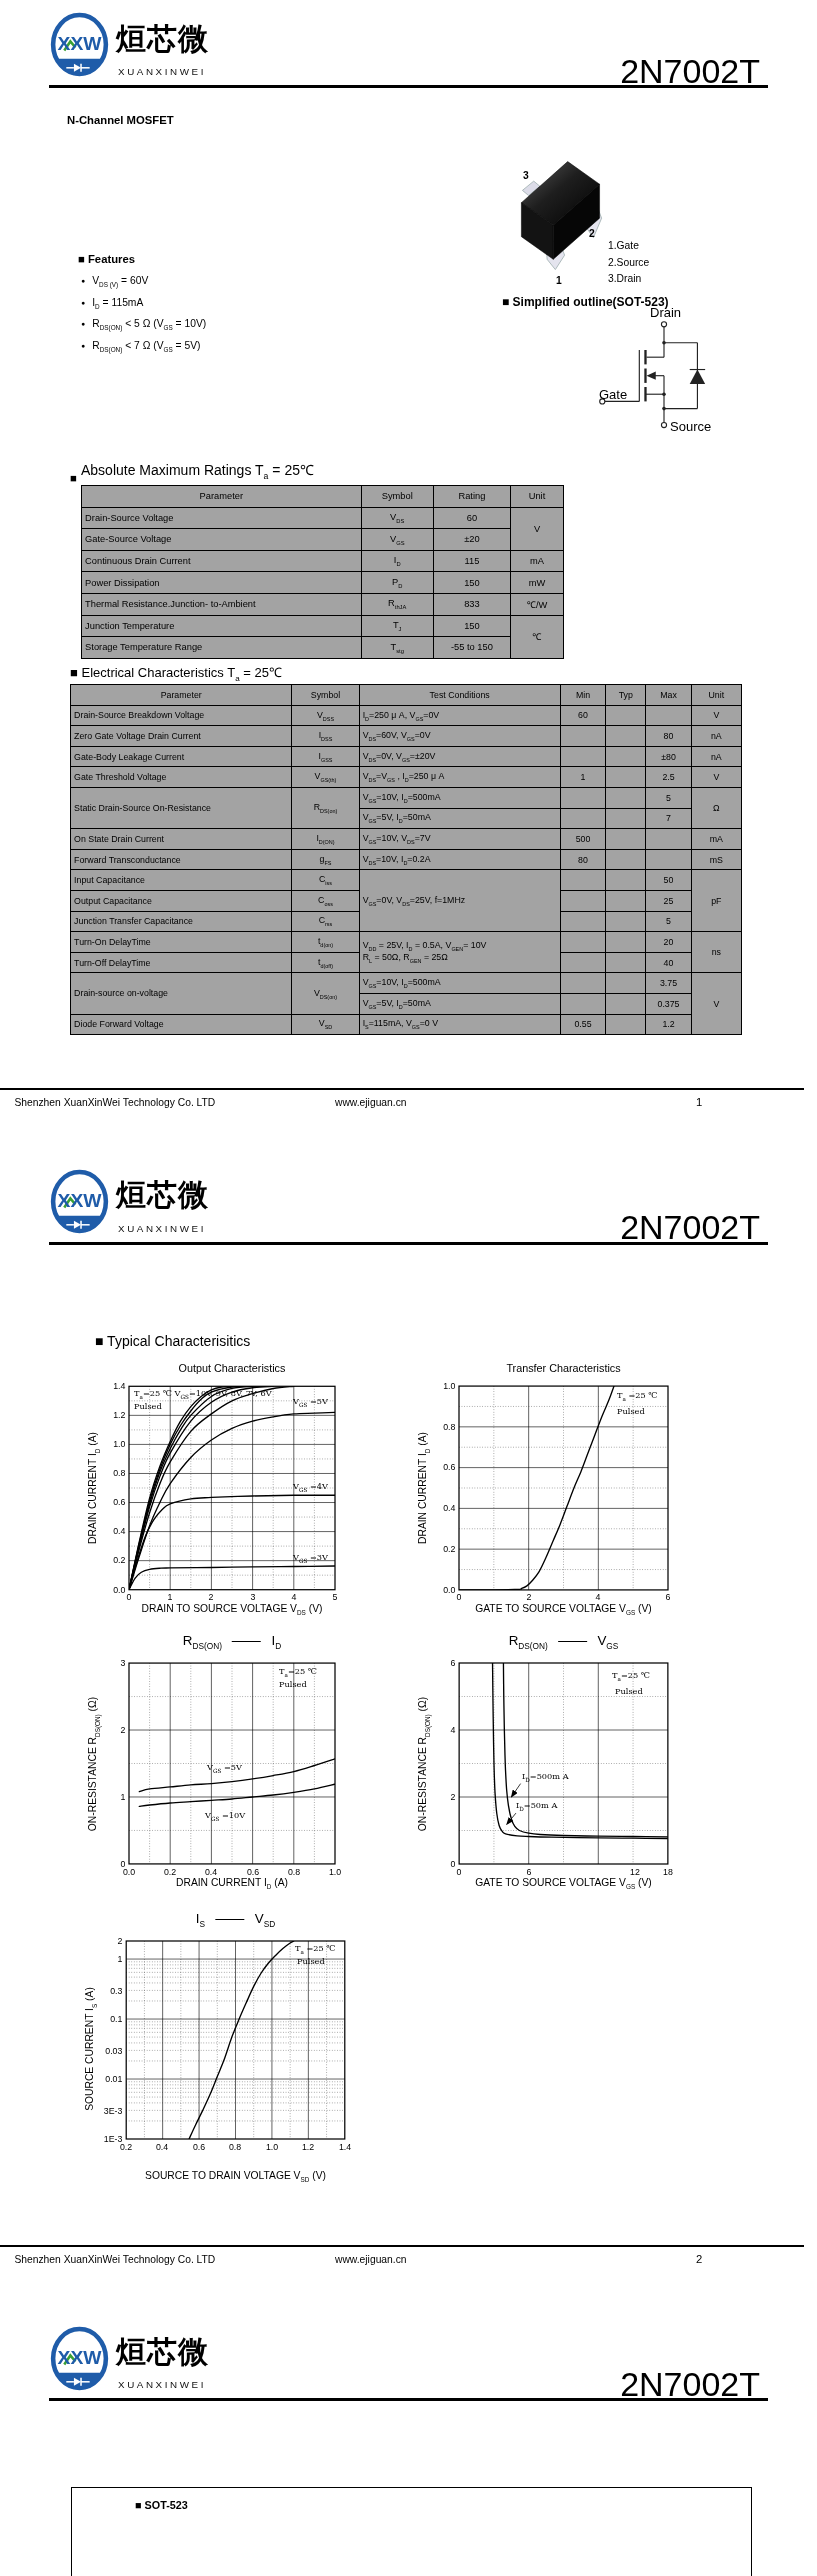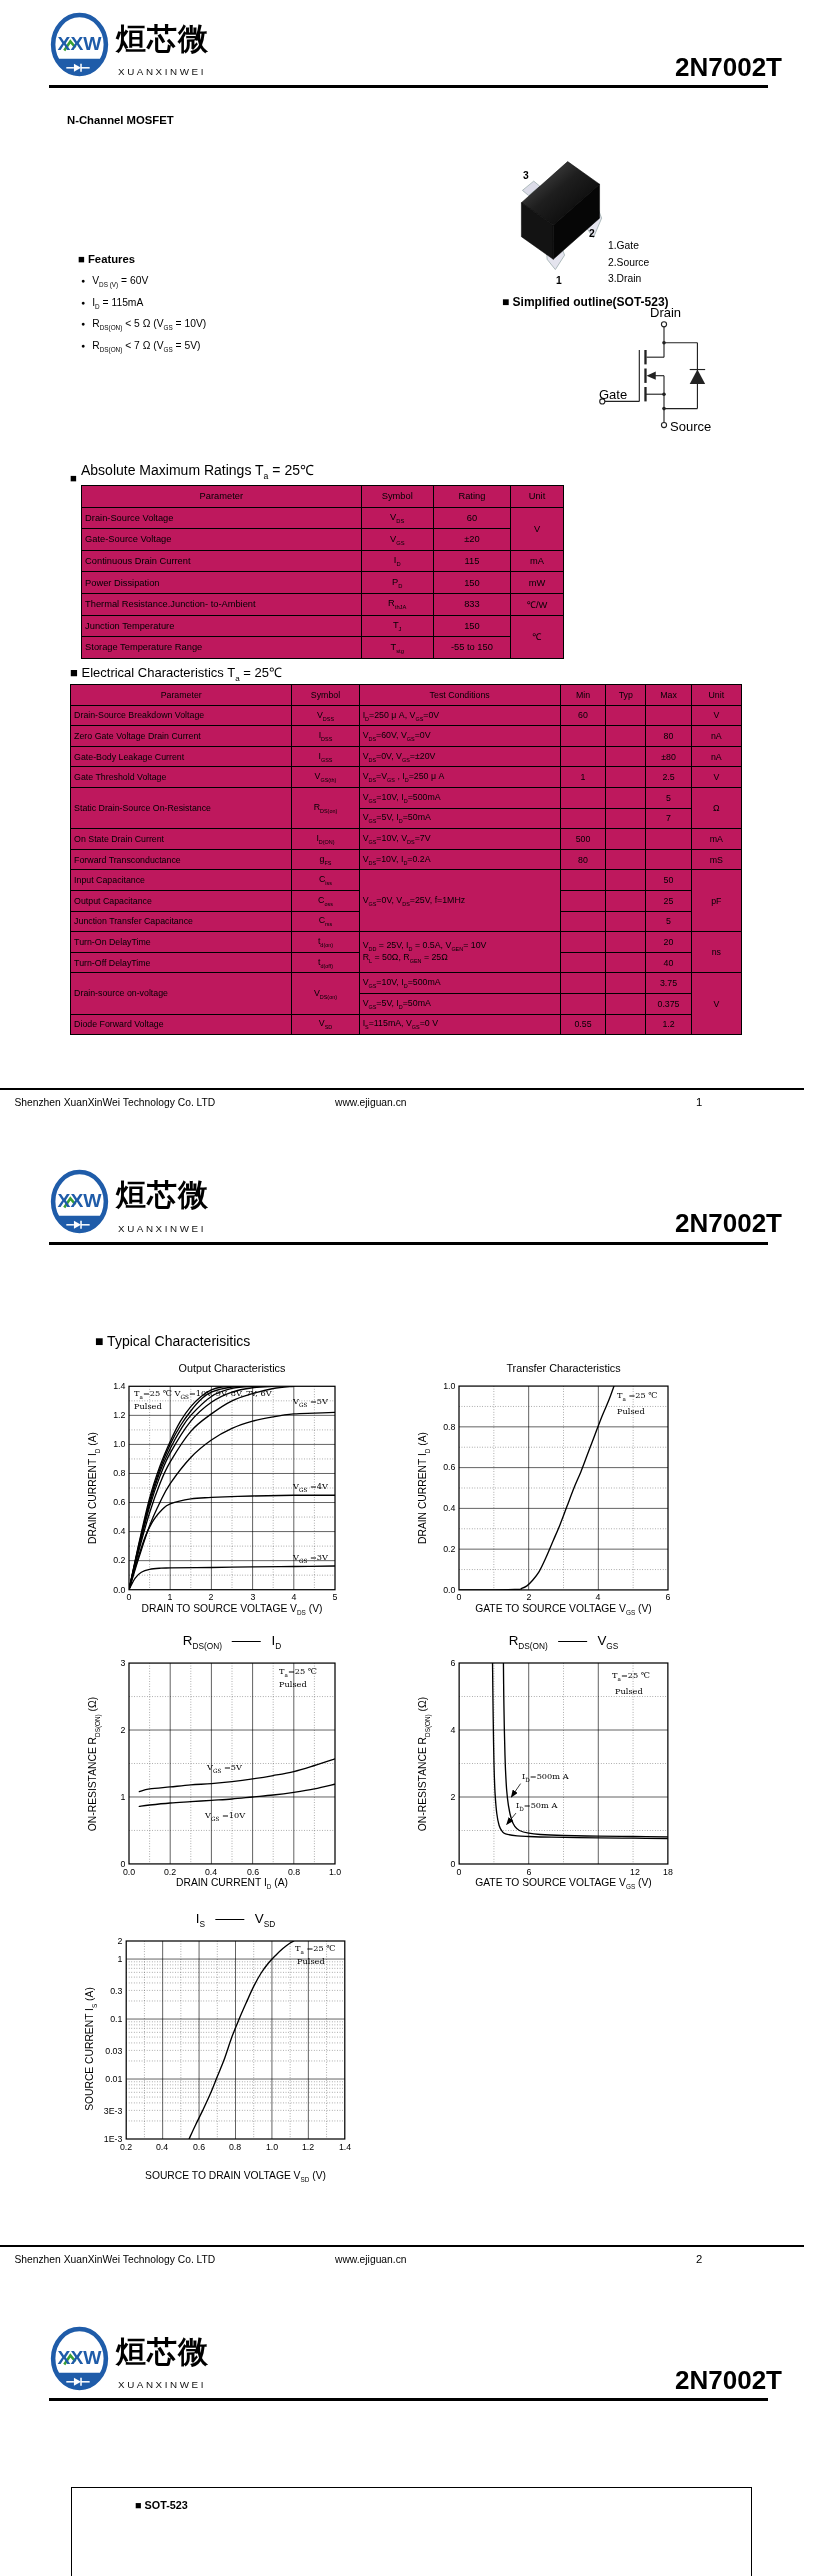--- a/index.html
+++ b/index.html
@@ -4,37 +4,37 @@
 <style>
   html,body{margin:0;padding:0;background:#888;}
   body{font-family:"Liberation Sans",sans-serif;color:#000;}
   .sheet{position:relative;width:818px;height:3470px;background:#fff;margin:0 auto;overflow:hidden;}
   .abs{position:absolute;}
   sub{font-size:0.62em;}
   
   .logo-mark{position:absolute;width:61px;height:69px;}
   .logo-cn{position:absolute;font-size:30px;font-weight:bold;letter-spacing:1px;font-family:"DejaVu Sans",sans-serif;}
   .logo-en{position:absolute;font-size:9.8px;letter-spacing:2.6px;color:#111;}
-  .part-number{position:absolute;right:36px;font-size:26px;font-weight:bold;font-family:"Liberation Sans",sans-serif;}
+  .part-number{position:absolute;right:58px;font-size:34px;font-weight:normal;font-family:"Liberation Sans",sans-serif;}
   .header-rule{position:absolute;left:49px;width:719px;height:2.6px;background:#000;}
   .footer-rule{position:absolute;left:0;width:804px;height:2.1px;background:#000;}
   .footer-company{position:absolute;left:14.4px;font-size:10.3px;}
   .footer-site{position:absolute;left:335px;font-size:10.3px;}
   .footer-page{position:absolute;left:696px;font-size:11.3px;}
   
   .subtitle{position:absolute;left:67px;top:114px;font-size:11.3px;font-weight:bold;}
   .sec-h{position:absolute;font-weight:bold;white-space:nowrap;}
   .feature-item{position:absolute;font-size:10.3px;white-space:nowrap;}
   .feature-item .bullet{font-size:6.7px;vertical-align:1px;margin-right:7.2px;}
   .pin-label{position:absolute;font-size:10.3px;font-weight:bold;}
   .legend-line{position:absolute;font-size:10.3px;}
   .sym-label{position:absolute;font-size:13px;}
   .ratings-title{position:absolute;left:81px;top:460px;font-size:14px;}
   .sq-mark{position:absolute;font-size:11.3px;}
-  table.spec{border-collapse:collapse;table-layout:fixed;background:#be185d;}
+  table.spec{border-collapse:collapse;table-layout:fixed;background:#a3a3a3;}
   table.spec td,table.spec th{border:1px solid #000;font-weight:normal;text-align:center;padding:0.5px 3.1px;overflow:hidden;}
   table.spec td.pl{text-align:left;}
   .t1{position:absolute;left:81px;top:485px;width:483px;font-size:9.3px;border:1.5px solid #000;}
   .t1 tr{height:21.6px;}
   .t2{position:absolute;left:70px;top:684px;width:672px;font-size:8.8px;border:1.5px solid #000;}
   .t2 tr{height:20.6px;}
   .pre{white-space:pre-line;}
   
   .chart-wrap{position:absolute;}
   .chart-title{position:absolute;left:50%;top:-24px;transform:translateX(-50%);font-size:10.8px;white-space:nowrap;}

